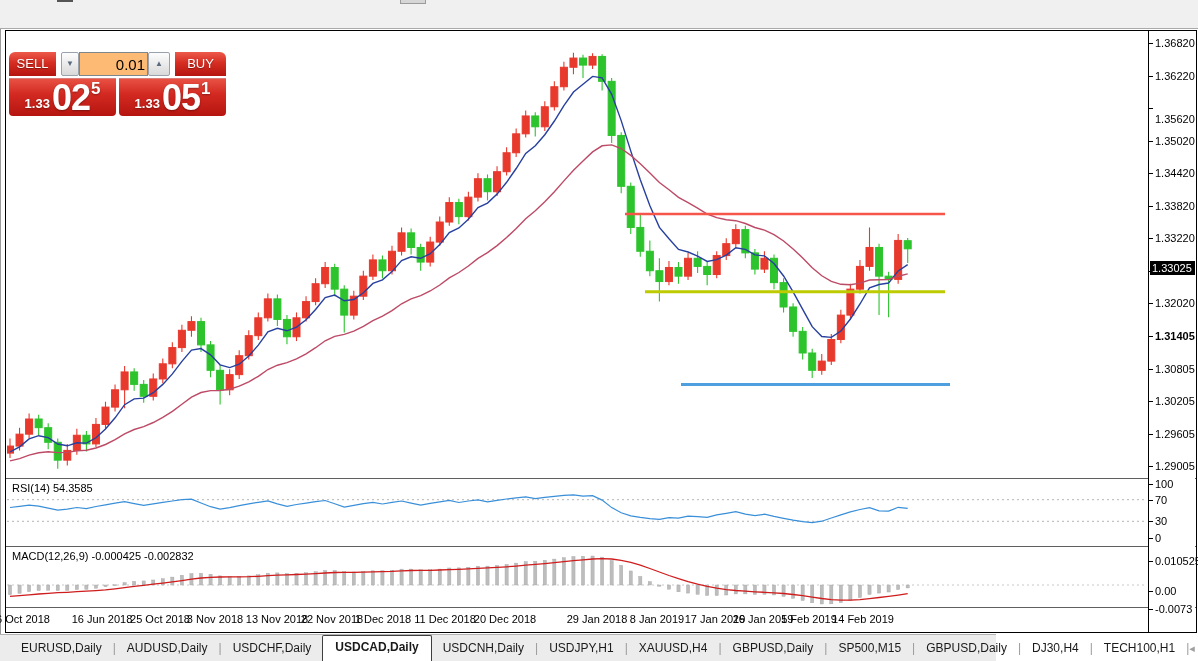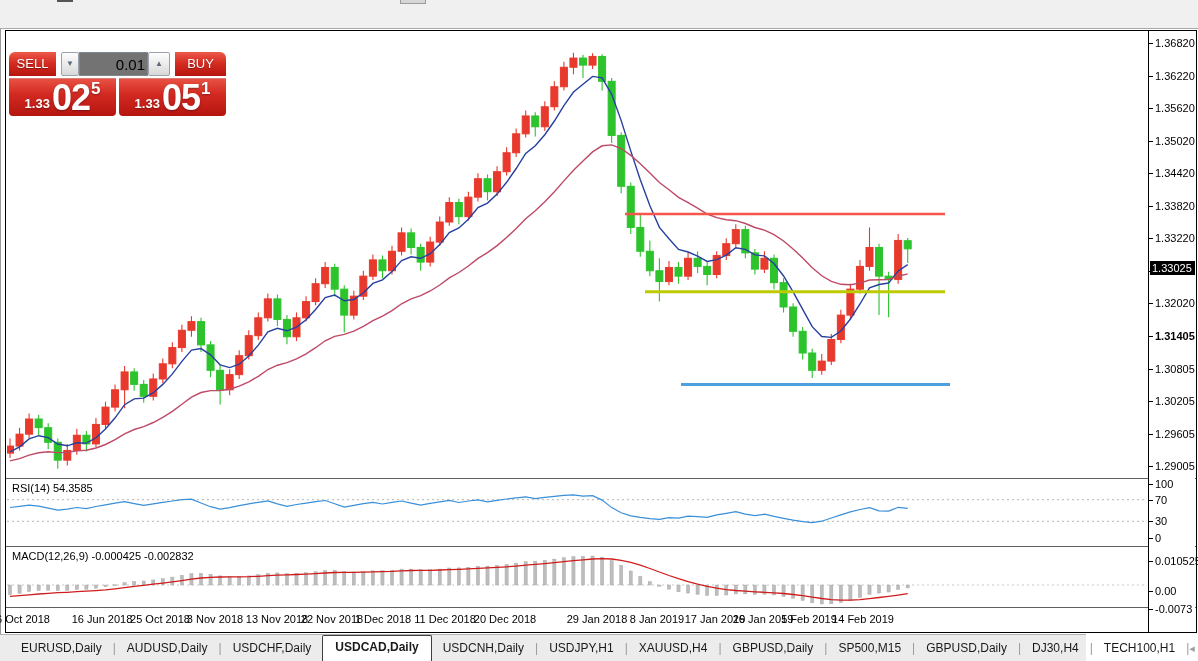--- a/index.html
+++ b/index.html
@@ -31,31 +31,31 @@
   .ind-label{position:absolute;left:6px;font-size:11px;color:#000;white-space:nowrap;}
   
   #trade-widget{position:absolute;left:3px;top:21px;width:261px;height:64px;}
   .tw-btn{position:absolute;top:0;height:24px;box-sizing:border-box;color:#fff;font-size:13px;text-align:center;line-height:24px;
     background:linear-gradient(180deg,#ec5a4a 0%,#d62d22 45%,#b5150f 100%);text-shadow:0 1px 1px rgba(0,0,0,.35);cursor:pointer;}
   #sell-btn{left:0;width:47px;border-radius:6px 0 0 0;}
   #buy-btn{left:166px;width:51px;border-radius:0 6px 0 0;}
   .spin-btn{position:absolute;top:0;height:24px;box-sizing:border-box;background:linear-gradient(180deg,#fdfdfd,#d9d9d9);border:1px solid #9aa2ad;border-radius:2px;color:#5a6b7d;font-size:8px;text-align:center;line-height:22px;cursor:pointer;}
   #vol-down{left:52px;width:18px;}
   #vol-up{left:139px;width:22px;}
-  #vol-input{position:absolute;left:70px;top:0;width:69px;height:24px;box-sizing:border-box;border:1px solid #7e868e;background:#737373;font-size:15px;text-align:right;font-family:"Liberation Sans",sans-serif;}
+  #vol-input{position:absolute;left:70px;top:0;width:69px;height:24px;box-sizing:border-box;border:1px solid #7e868e;background:#fdba74;font-size:15px;text-align:right;font-family:"Liberation Sans",sans-serif;}
   .price-panel{position:absolute;top:26px;width:107px;height:38px;box-sizing:border-box;color:#fff;
     background:linear-gradient(180deg,#e85143 0%,#d32a22 40%,#b5150f 100%);border-top:1px solid rgba(255,255,255,.45);
     display:flex;align-items:center;justify-content:center;text-shadow:0 1px 2px rgba(0,0,0,.35);}
   #bid-panel{left:0;border-radius:0 0 4px 4px;}
   #ask-panel{left:110px;border-radius:0 0 4px 4px;}
   .pp-prefix{font-size:13px;font-weight:bold;margin-top:12px;margin-right:2px;}
   .pp-big{font-size:36px;font-weight:bold;line-height:34px;letter-spacing:-1px;}
   .pp-sup{font-size:17px;font-weight:bold;position:relative;top:-9px;margin-left:1px;}
   
-  #tab-bar{position:absolute;left:0;top:634px;width:1086px;height:27px;background:#ececec;border-top:1px solid #b3b3b3;box-sizing:border-box;display:flex;align-items:flex-end;padding-left:10px;}
+  #tab-bar{position:absolute;left:0;top:634px;width:996px;height:27px;background:#ececec;border-top:1px solid #b3b3b3;box-sizing:border-box;display:flex;align-items:flex-end;padding-left:10px;}
   .tab{font-size:12px;color:#1a1a1a;padding:5px 11px 6px 11px;white-space:nowrap;cursor:pointer;}
   .tab.active{background:#fff;border:1px solid #3f3f3f;border-bottom:none;font-weight:bold;padding:4px 12px 7px 12px;border-radius:2px 2px 0 0;}
   .tab-sep{color:#9a9a9a;font-size:12px;padding-bottom:6px;}
   #tab-arrows{margin-left:auto;padding:0 14px 6px 0;font-size:11px;white-space:nowrap;}
   #tab-arrow-left{color:#a0a0a0;margin-right:14px;cursor:pointer;}
 </style>
 </head>
 <body>
 
 <div id="app">
@@ -388,21 +388,21 @@
         <div class="date-label" style="left: 802px;">5 Feb 2019</div>
         <div class="date-label" style="left: 856px;">14 Feb 2019</div>
       </div>
 
     <div id="axis-col">
         <div class="axis-tick" style="top: 12px;"></div>
         <div class="axis-label" style="top: 6px;">1.36820</div>
         <div class="axis-tick" style="top: 45px;"></div>
         <div class="axis-label" style="top: 39px;">1.36220</div>
         <div class="axis-tick" style="top: 77px;"></div>
-        <div class="axis-label" style="top: 71px;">1.35620</div>
+        <div class="axis-label" style="top: 82px;">1.35620</div>
         <div class="axis-tick" style="top: 110px;"></div>
         <div class="axis-label" style="top: 104px;">1.35020</div>
         <div class="axis-tick" style="top: 142px;"></div>
         <div class="axis-label" style="top: 136px;">1.34420</div>
         <div class="axis-tick" style="top: 175px;"></div>
         <div class="axis-label" style="top: 169px;">1.33820</div>
         <div class="axis-tick" style="top: 207px;"></div>
         <div class="axis-label" style="top: 201px;">1.33220</div>
         <div class="axis-tick" style="top: 240px;"></div>
         <div class="axis-label" style="top: 234px;">1.32620</div>

